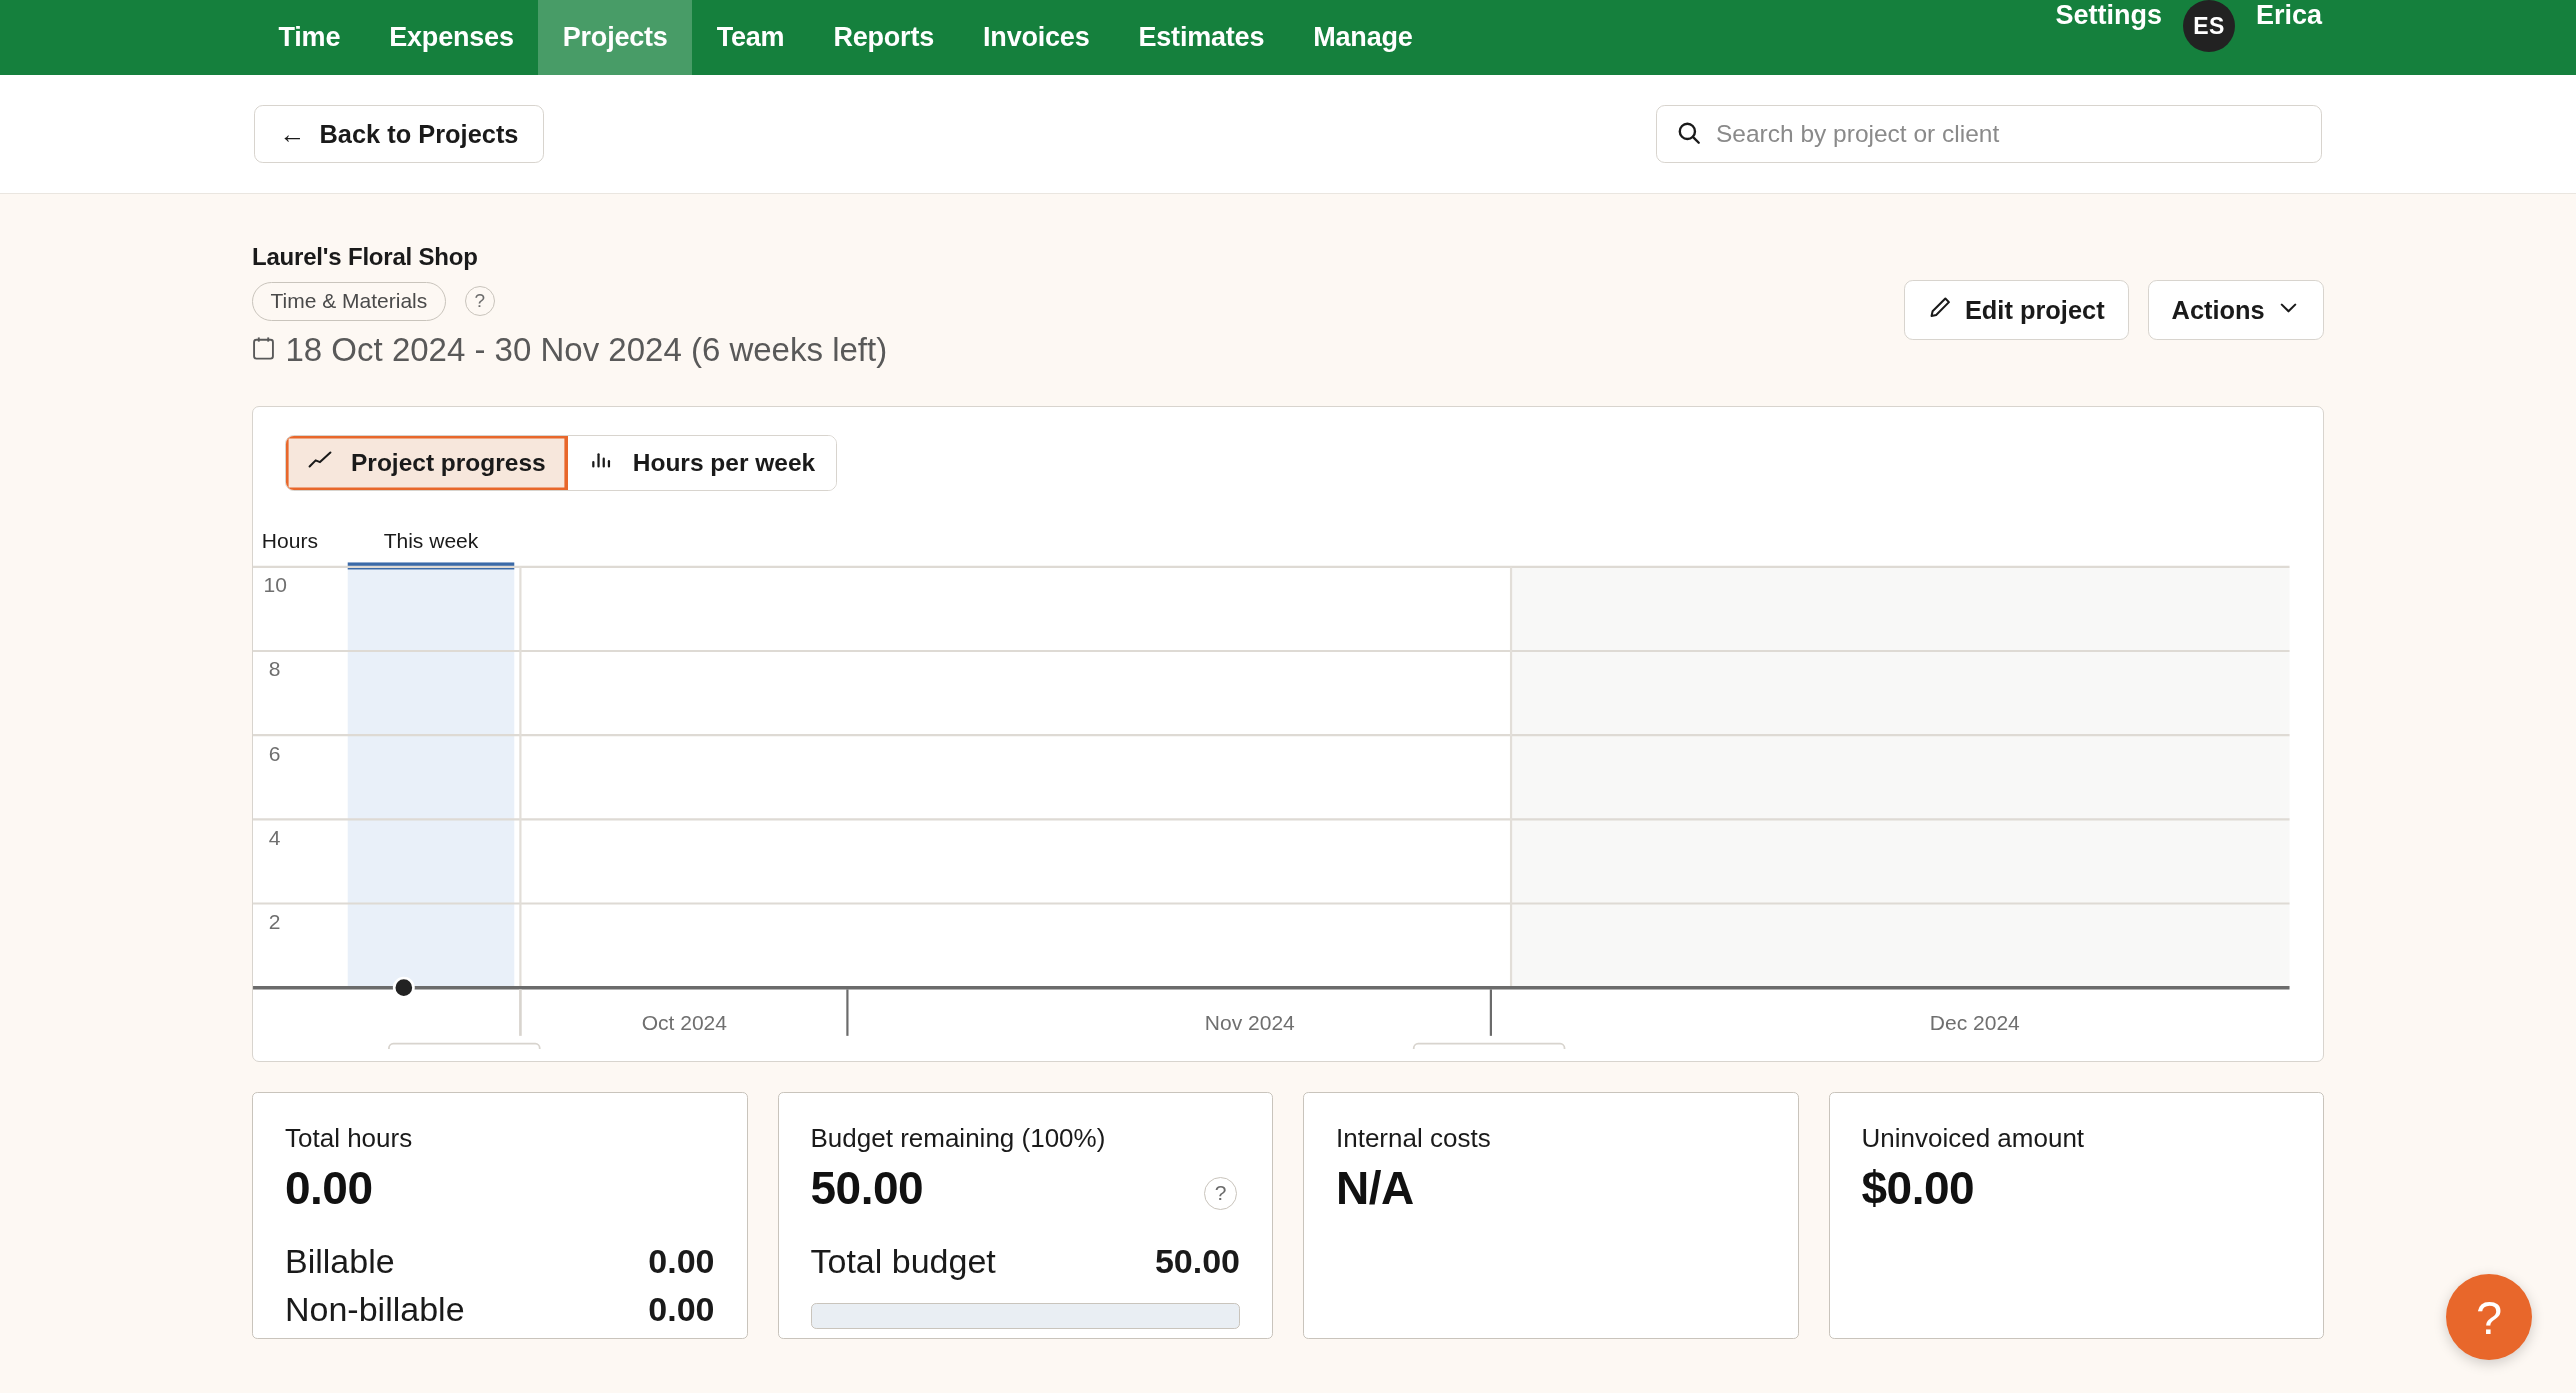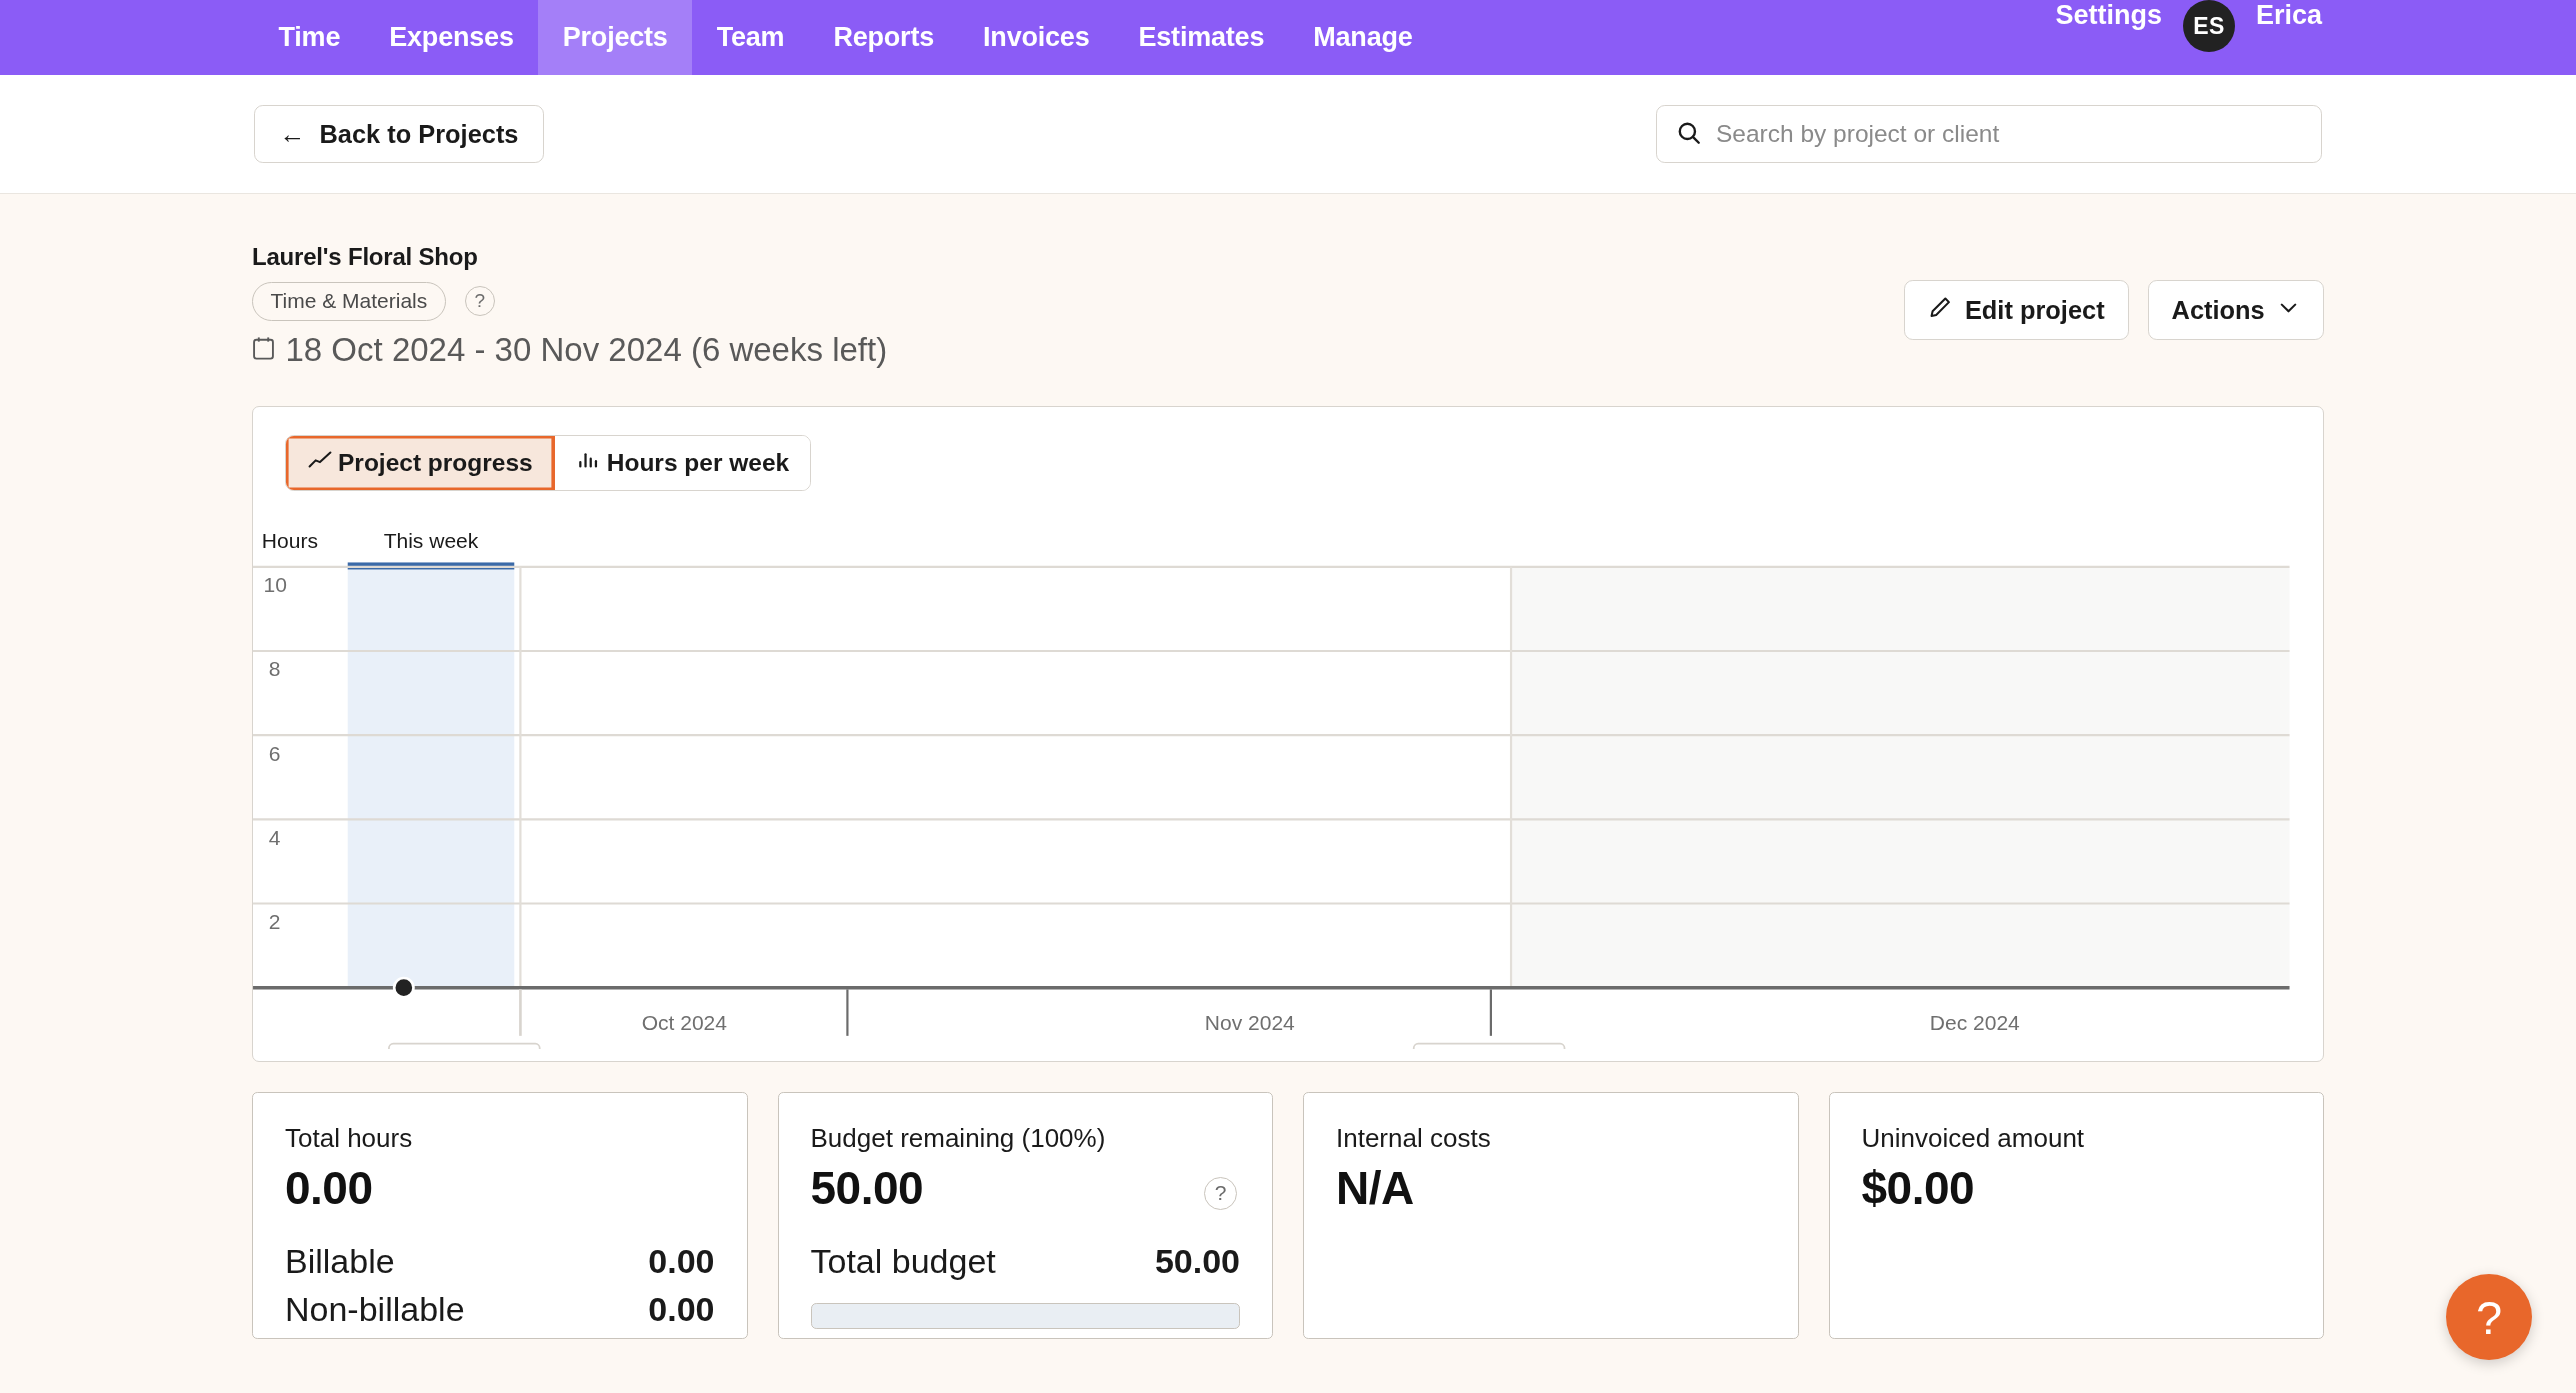--- a/index.html
+++ b/index.html
@@ -5,21 +5,21 @@
   * { box-sizing: border-box; margin: 0; padding: 0; }
   html, body {
     width: 2576px; height: 1394px;
     background: #FDF8F3;
     font-family: "Liberation Sans", sans-serif;
     overflow: hidden;
   }
 
   
   .topnav {
-    height: 75px; background: #8b5cf6;
+    height: 75px; background: #15803d;
     display: flex; align-items: stretch; position: relative;
   }
   .nav-left { display: flex; align-items: stretch; margin-left: 254px; }
   .nav-item {
     display: flex; align-items: center; padding: 0 24.5px;
     color: #ffffff; font-size: 27px; font-weight: 600;
     letter-spacing: -0.2px; cursor: pointer; white-space: nowrap;
   }
   .nav-item.active { background: rgba(255,255,255,0.22); }
   .nav-right {
@@ -102,21 +102,21 @@
     margin-top: 37px; background: #ffffff;
     border: 1.8px solid #D8D4CE; border-radius: 7px;
     height: 656px; position: relative;
   }
   .tabs {
     display: inline-flex; margin: 28px 0 0 32px;
     border-radius: 8.8px; overflow: hidden;
     border: 1.8px solid #D8D4CE; background:#fff;
   }
   .tab {
-    display: inline-flex; align-items: center; gap: 5px;
+    display: inline-flex; align-items: center; gap: 18px;
     height: 54px; padding: 0 21px; cursor: pointer;
     font-size: 24.5px; font-weight: 600; color: #1a1a1a;
     background: #ffffff; border-right: 1.8px solid #D8D4CE;
   }
   .tab:last-child { border-right: 0; }
   .tab.active {
     background: #F7E7DC; box-shadow: inset 0 0 0 2.6px #E8672B;
     border-right-color: #E8672B;
   }
 

